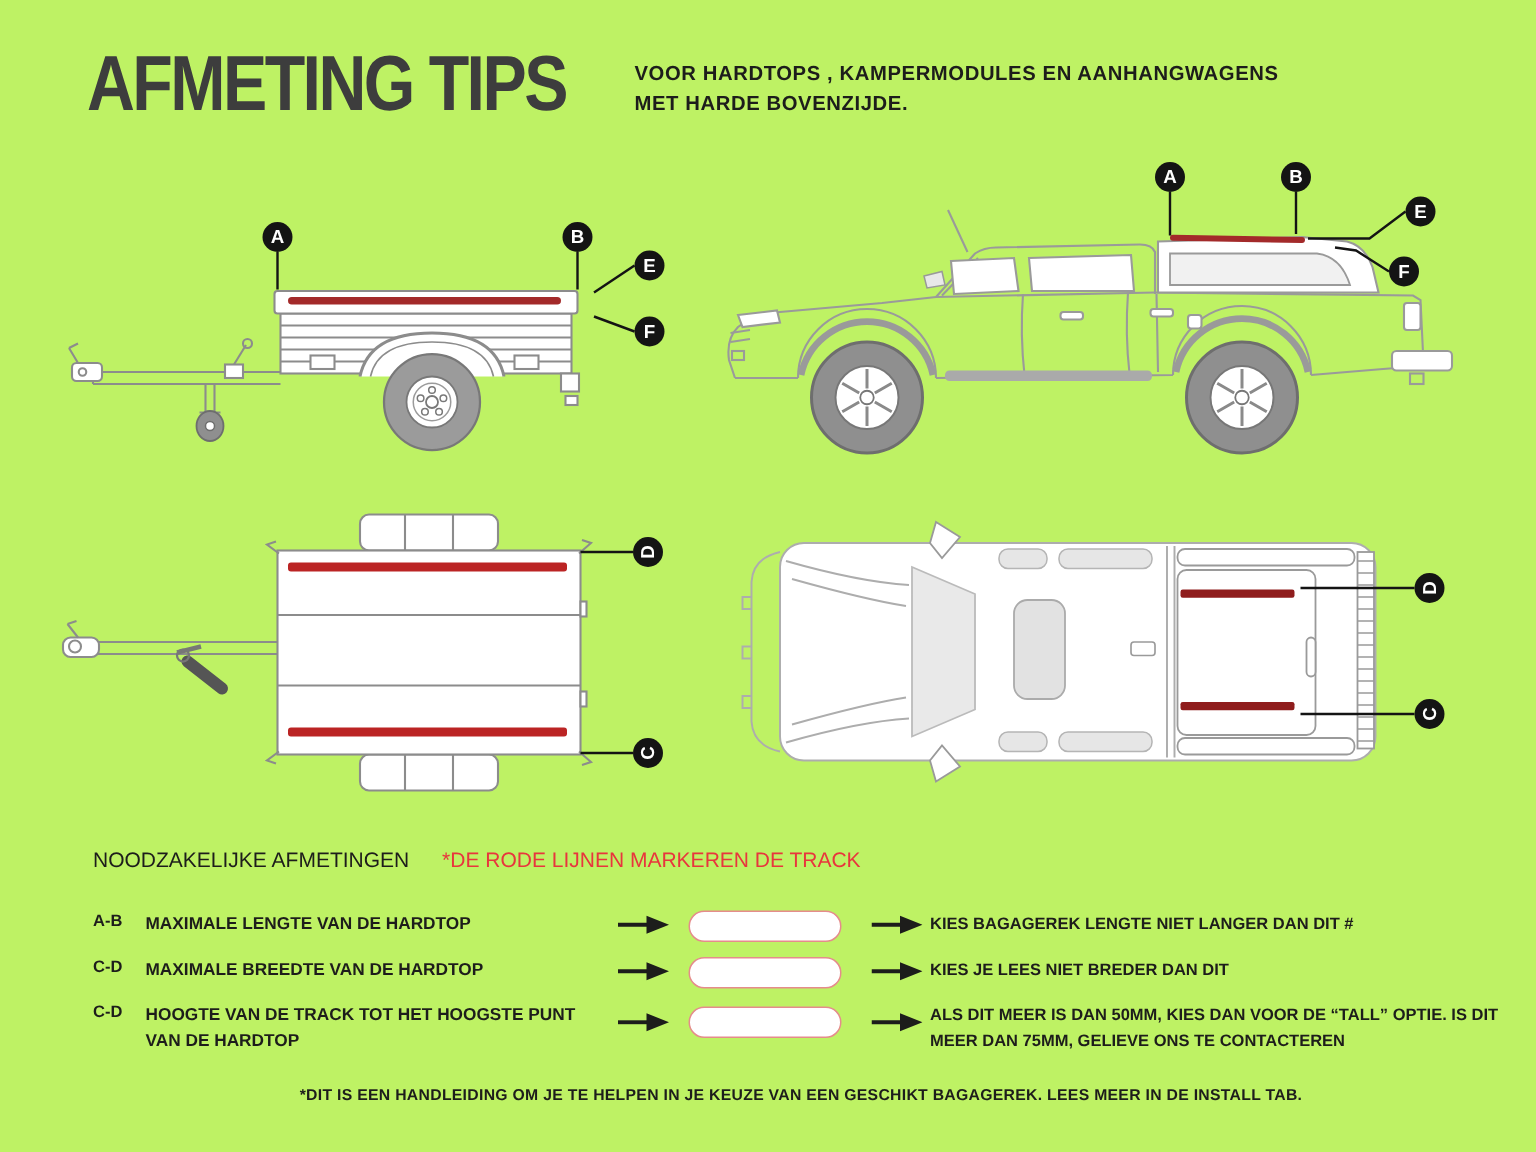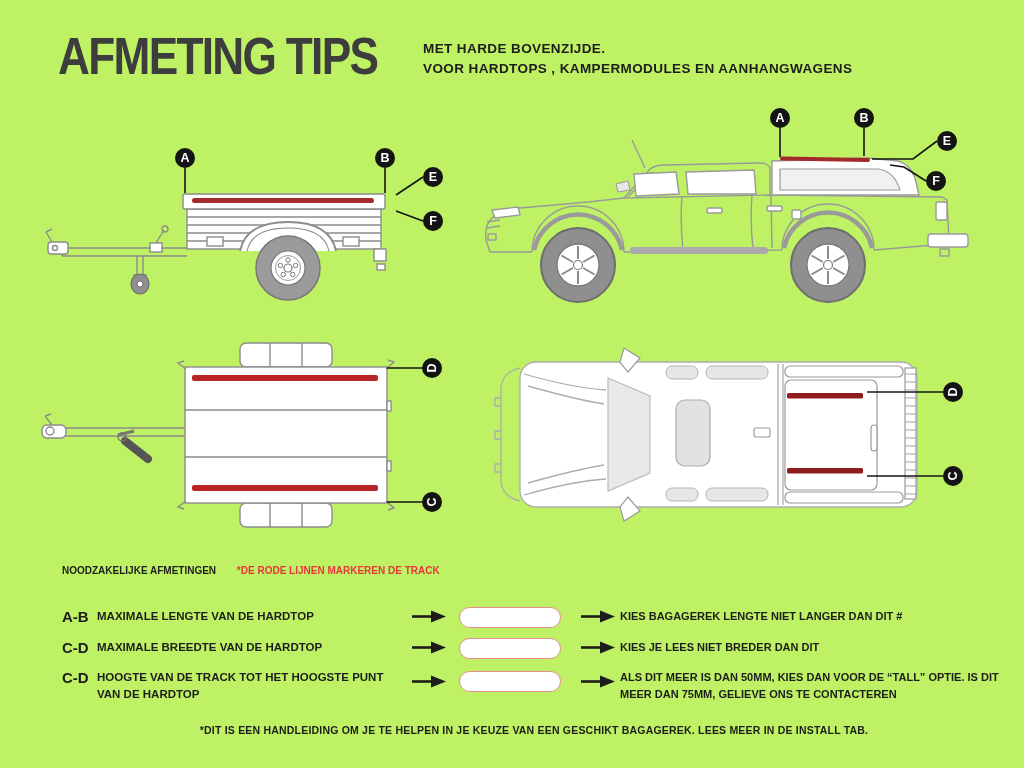--- a/index.html
+++ b/index.html
@@ -4,43 +4,43 @@
 <style>
   html,body{margin:0;padding:0;background:#fff;}
   .page{position:relative;width:1024px;height:768px;background:#bef264;overflow:hidden;
         font-family:"Liberation Sans",sans-serif;color:#1d1d1b;}
   .page-title{position:absolute;left:58px;top:30px;margin:0;font-size:52px;line-height:1;
         font-weight:bold;color:#3d3d3d;letter-spacing:-2px;transform:scaleX(0.85);transform-origin:left top;
         white-space:nowrap;}
   .subtitle{position:absolute;left:423px;top:39px;font-size:13.5px;font-weight:bold;
         line-height:20px;letter-spacing:0.4px;color:#1d1d1b;}
   .fig{position:absolute;}
-  .meas-heading{position:absolute;left:62px;top:565px;font-size:10px;font-weight:bold;white-space:nowrap;}
+  .meas-heading{position:absolute;left:62px;top:565px;font-size:14px;font-weight:normal;white-space:nowrap;}
   .meas-heading .note{color:#e8363d;margin-left:18px;}
   .m-row{position:absolute;left:0;width:1024px;}
-  .m-row .key{position:absolute;left:62px;top:0;font-size:15px;font-weight:bold;}
+  .m-row .key{position:absolute;left:62px;top:0;font-size:11px;font-weight:bold;}
   .m-row .desc{position:absolute;left:97px;top:0;width:308px;font-size:11.5px;font-weight:bold;line-height:17px;}
   .m-row .instr{position:absolute;left:620px;top:0;width:398px;font-size:11px;font-weight:bold;line-height:17px;}
   .arr{position:absolute;width:34px;height:13px;}
   .pill{position:absolute;left:459px;width:100px;height:19px;background:#fff;
         border:1.5px solid #e58c8c;border-radius:12px;font-size:11px;font-weight:bold;
         text-align:center;line-height:19px;color:#1d1d1b;}
   .footnote{position:absolute;left:0;right:0;top:724px;padding-left:44px;text-align:center;
         font-size:10.5px;font-weight:bold;letter-spacing:0.2px;}
   svg text.marker{font-family:"Liberation Sans",sans-serif;font-size:12.5px;font-weight:bold;fill:#ffffff;}
 </style>
 </head>
 <body>
 
 <div class="page">
 
   <h1 class="page-title">AFMETING TIPS</h1>
   <div class="subtitle">
+    <div>VOOR HARDTOPS , KAMPERMODULES EN AANHANGWAGENS</div>
     <div>MET HARDE BOVENZIJDE.</div>
-    <div>VOOR HARDTOPS , KAMPERMODULES EN AANHANGWAGENS</div>
   </div>
 
   <svg class="fig" style="left:40px;top:118px;width:410px;height:200px" viewBox="0 0 410 200">
     <g stroke="#8c8c8c" stroke-width="1.4" fill="none">
       <path d="M22,130 L147,130 M22,138 L147,138 M22,130 L22,138"></path>
       <rect x="8" y="124" width="20" height="12" rx="3" fill="#fff"></rect>
       <path d="M12,124 L6,114 M6,114 l6,-3"></path>
       <circle cx="15" cy="130" r="2.5"></circle>
       <rect x="110" y="125" width="12" height="9" fill="#fff"></rect>
       <path d="M116,125 L124,112"></path>

